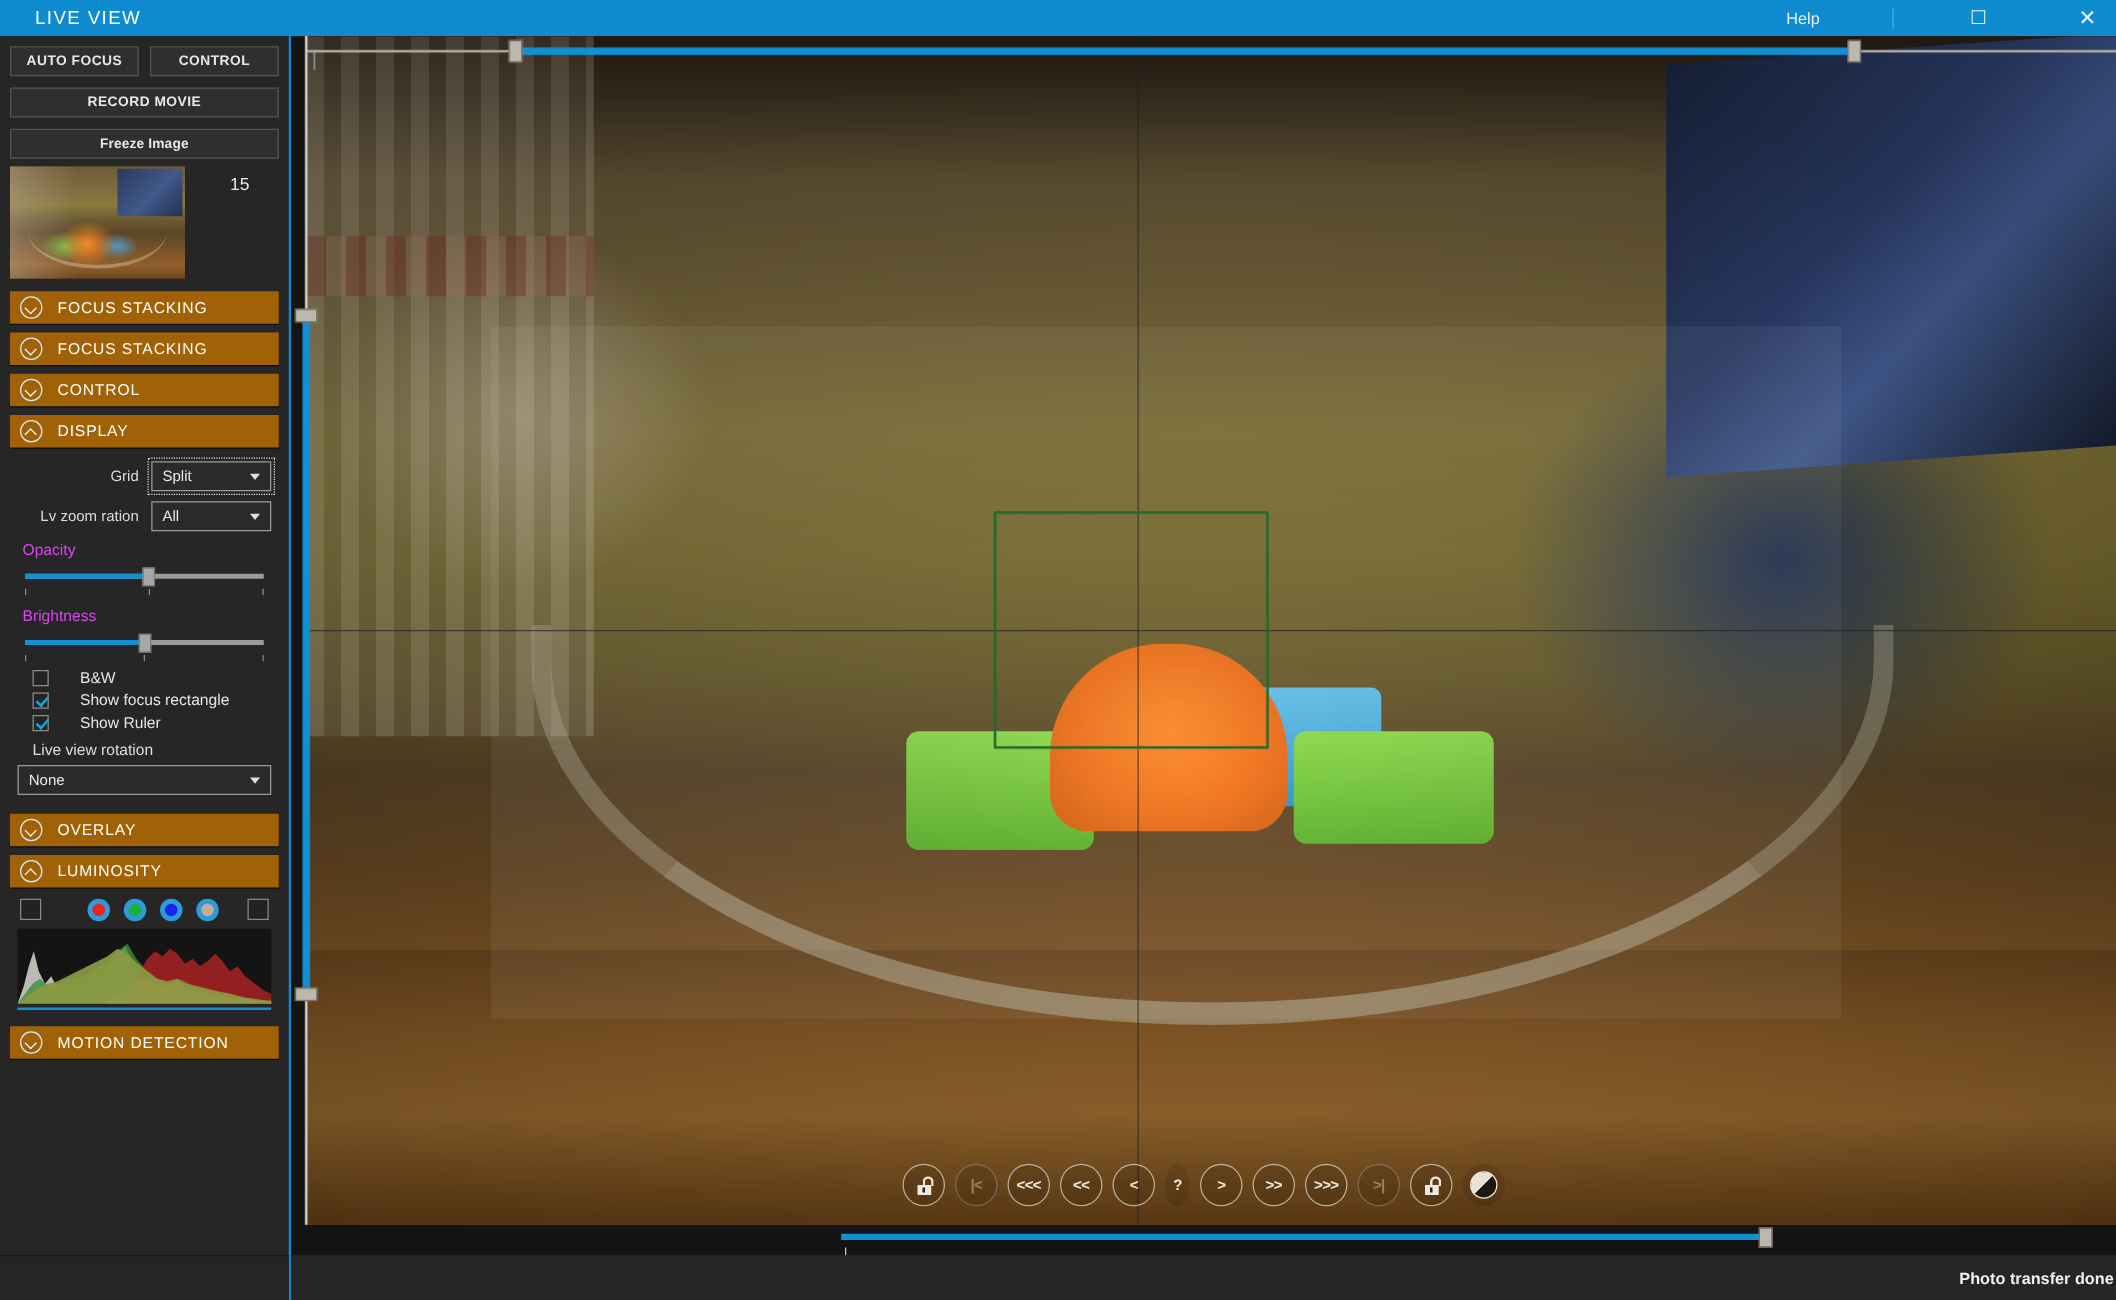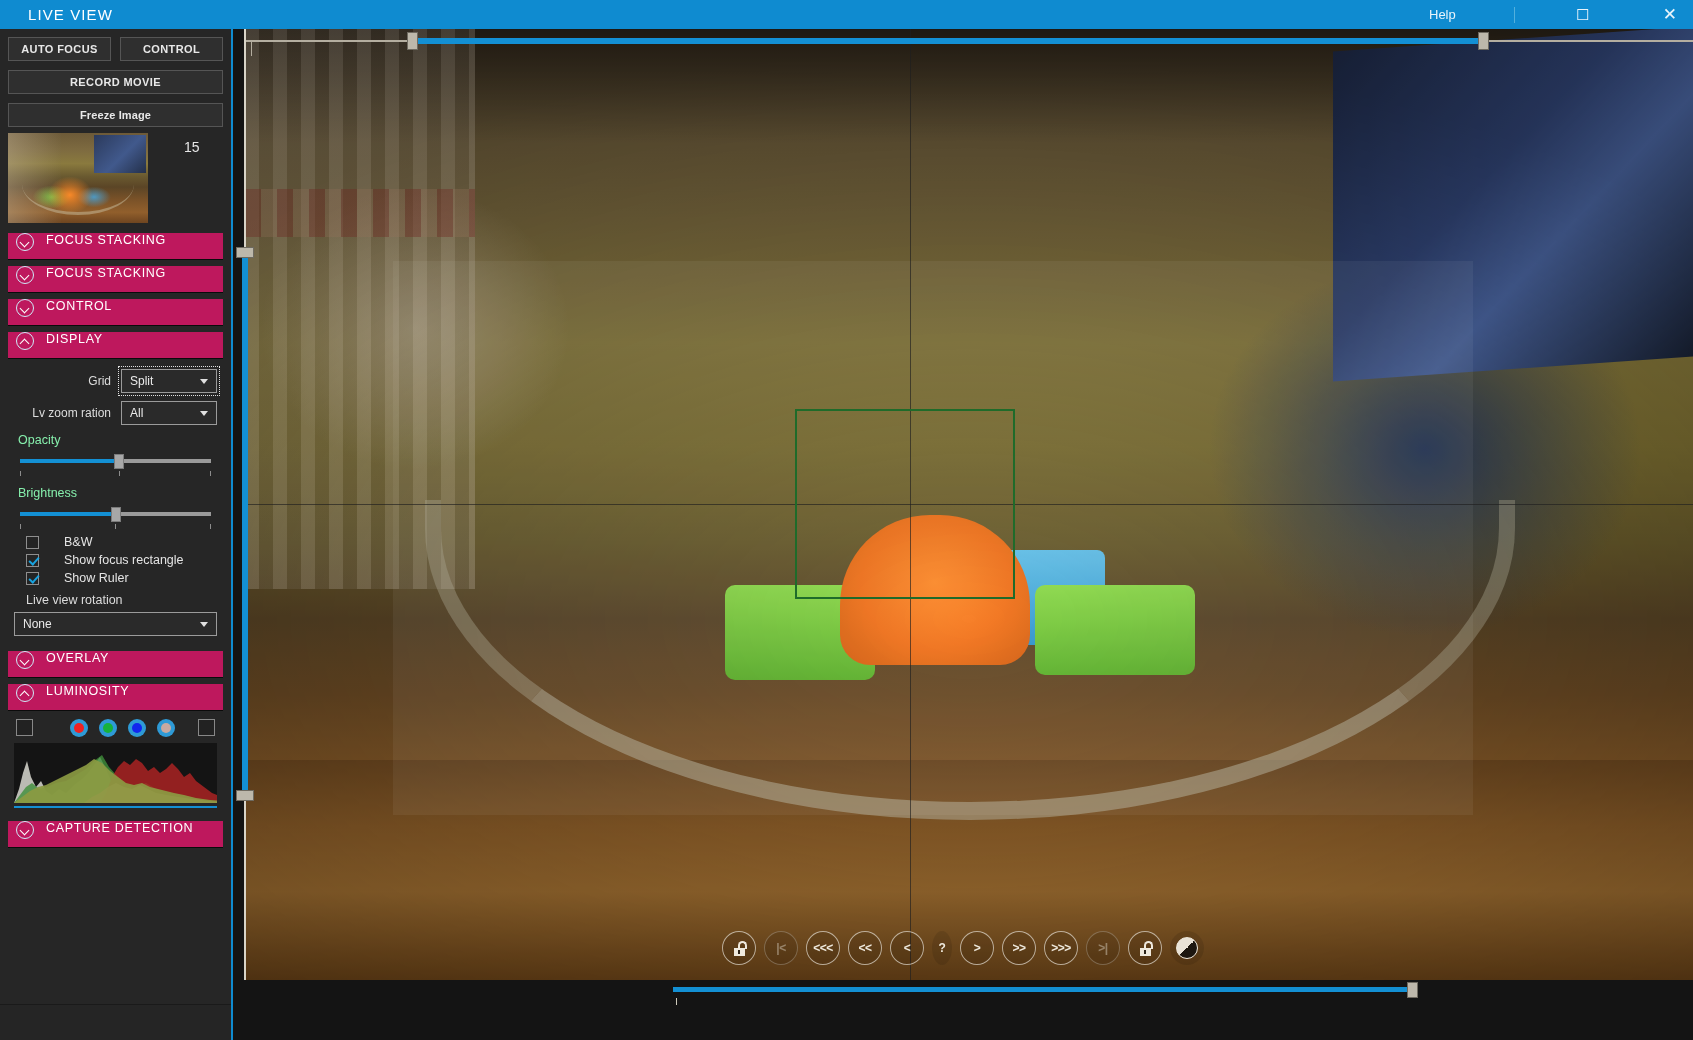--- a/index.html
+++ b/index.html
@@ -79,22 +79,22 @@
     position:absolute; left:14px; top:42px; width:112px; height:40px;
     border-bottom: 3px solid rgba(200,190,160,.5);
     border-radius: 0 0 62px 62px / 0 0 34px 34px;
   }
   .thumb-count {
     color: #e6e6e6; font-size: 14px; margin-left: 36px; margin-top: 6px;
   }
 
   
   .acc {
-    height: 26px; background: #be185d; margin-bottom: 7px;
-    display: flex; align-items: flex-start; cursor: pointer;
+    height: 26px; background: #a16207; margin-bottom: 7px;
+    display: flex; align-items: center; cursor: pointer;
     box-shadow: 0 1px 0 #0b0b0b;
   }
   .acc .chev {
     width: 18px; height: 18px; border: 1.5px solid #cfeaf8; border-radius: 50%;
     margin-left: 8px; margin-right: 12px; position: relative; flex: 0 0 auto;
   }
   .acc .chev::after {
     content: ""; position: absolute; left: 4.2px; top: 5px;
     width: 6px; height: 6px;
     border-right: 1.6px solid #ffffff; border-bottom: 1.6px solid #ffffff;
@@ -123,21 +123,21 @@
   }
   .dropdown.focused { outline: 1px dotted #e0e0e0; outline-offset: 2px; }
   .dropdown .caret {
     position: absolute; right: 8px; top: 50%; margin-top: -2px;
     width: 0; height: 0;
     border-left: 4px solid transparent; border-right: 4px solid transparent;
     border-top: 5px solid #e0e0e0;
   }
   .dropdown.full { width: 100%; }
 
-  .slabel { color: #86efac; font-size: 12.5px; margin: 8px 0 6px 4px; }
+  .slabel { color: #d946ef; font-size: 12.5px; margin: 8px 0 6px 4px; }
   .slider { position: relative; height: 16px; margin: 0 6px 2px 6px; }
   .slider .track {
     position: absolute; left: 0; right: 0; top: 6px; height: 4px;
     background: #9a9a9a;
   }
   .slider .fill {
     position: absolute; left: 0; top: 6px; height: 4px; background: #1390d4;
   }
   .slider .knob {
     position: absolute; top: 1px; width: 10px; height: 15px;
@@ -531,21 +531,21 @@
             <polygon fill="#b02323" opacity="0.82" points="86,60 92,50 98,34 104,24 110,18 116,22 122,16 128,20 134,28 140,24 146,30 152,26 158,20 164,26 170,34 176,30 182,38 190,44 198,50 208,54 219,58 219,60"></polygon>
             <polygon fill="#e98a7a" opacity="0.8" points="70,60 78,54 86,50 94,44 102,40 110,44 118,46 126,42 134,46 142,50 152,52 164,54 178,56 195,58 219,60"></polygon>
             <polygon fill="#8b9a42" opacity="0.92" points="0,60 8,54 16,48 24,44 32,42 40,38 48,34 56,30 64,26 72,22 80,16 88,20 96,28 104,34 112,40 120,42 128,40 136,44 144,46 152,48 160,50 170,52 182,55 196,57 219,59 219,60"></polygon>
           </svg>
         </div>
         <div class="lum-underline"></div>
       </div>
 
       <div class="acc">
         <div class="chev"></div>
-        <div class="acc-label">CAPTURE DETECTION</div>
+        <div class="acc-label">MOTION DETECTION</div>
       </div>
 
     </div>
     <div class="bottom-strip"></div>
   </div>
 
   <div class="main">
 
     <div class="viewport">
       <div class="photo">
@@ -607,15 +607,18 @@
           <span class="halfcircle"></span>
         </div>
       </div>
 
     <div class="botslider">
       <div class="track" id="bs-track" style="left: 440px; width: 740px;"></div>
       <div class="knob" id="bs-knob" style="left: 1174px;"></div>
       <div class="tick" id="bs-tick" style="left: 443px;"></div>
     </div>
 
+    <div class="statusbar">
+      <div class="status-text">Photo transfer done</div>
+    </div>
   </div>
 
 </div>
 
 </body></html>

